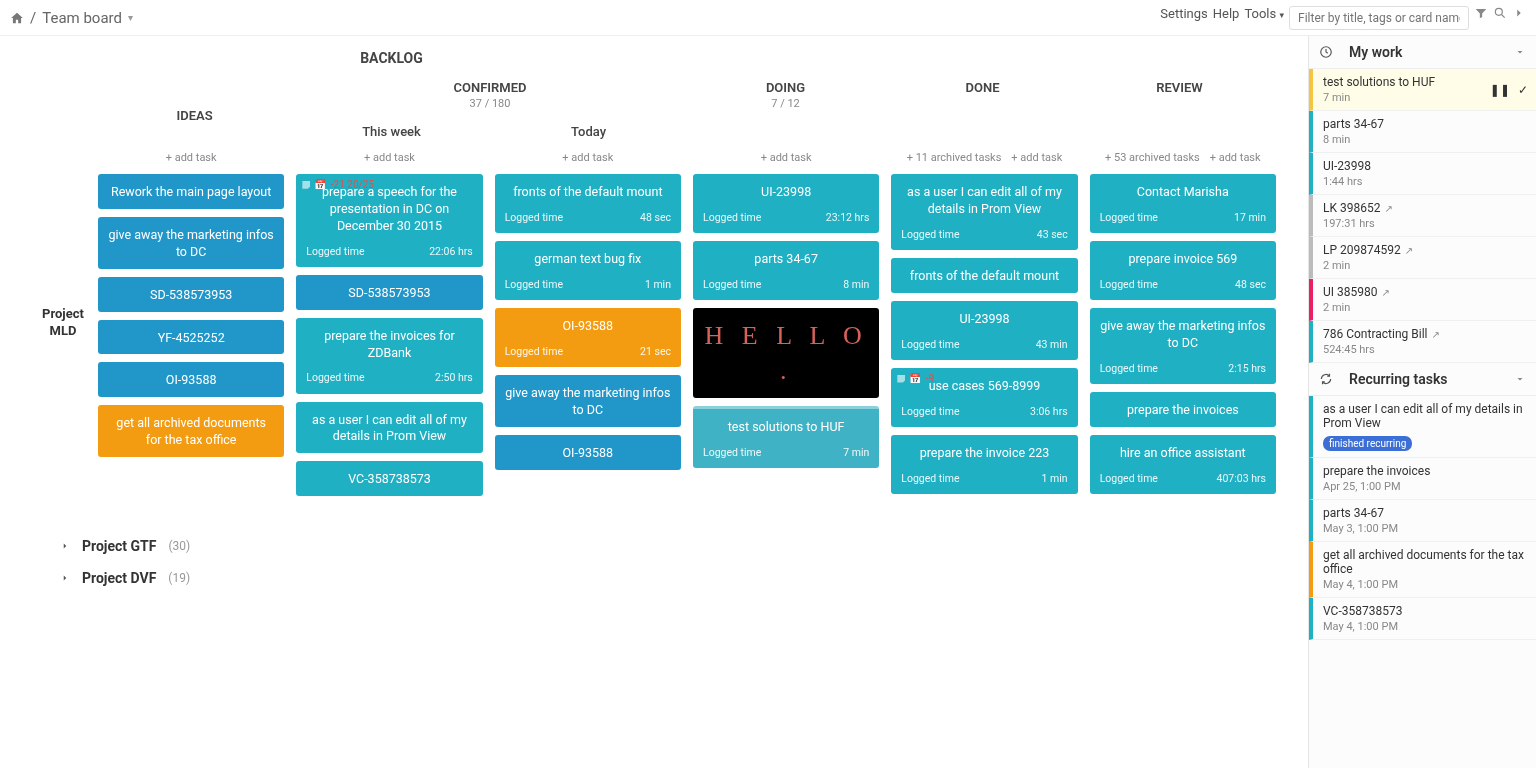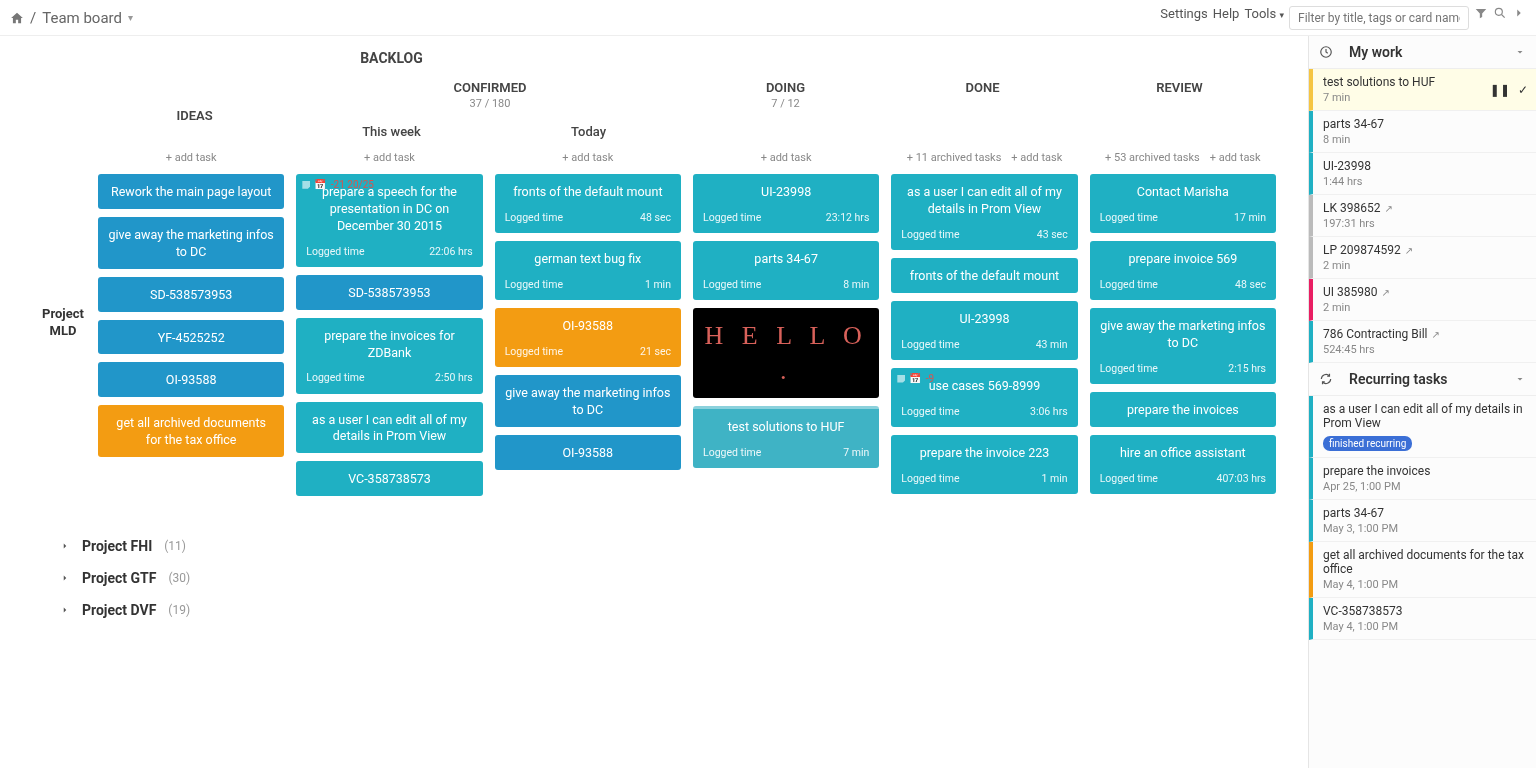--- a/index.html
+++ b/index.html
@@ -308,27 +308,20 @@
           </div>
         </div>
     </div>
 
     <div style="height:30px"></div>
     <div id="collapsed-lanes">
         <div class="collapsed">
           <svg class="chev" viewBox="0 0 24 24" fill="#555">
             <path d="M9 6l6 6-6 6z"></path>
           </svg>
-          <b>Project FHI</b>
-          <span class="cnt">(11)</span>
-        </div>
-        <div class="collapsed">
-          <svg class="chev" viewBox="0 0 24 24" fill="#555">
-            <path d="M9 6l6 6-6 6z"></path>
-          </svg>
           <b>Project GTF</b>
           <span class="cnt">(30)</span>
         </div>
         <div class="collapsed">
           <svg class="chev" viewBox="0 0 24 24" fill="#555">
             <path d="M9 6l6 6-6 6z"></path>
           </svg>
           <b>Project DVF</b>
           <span class="cnt">(19)</span>
         </div>

